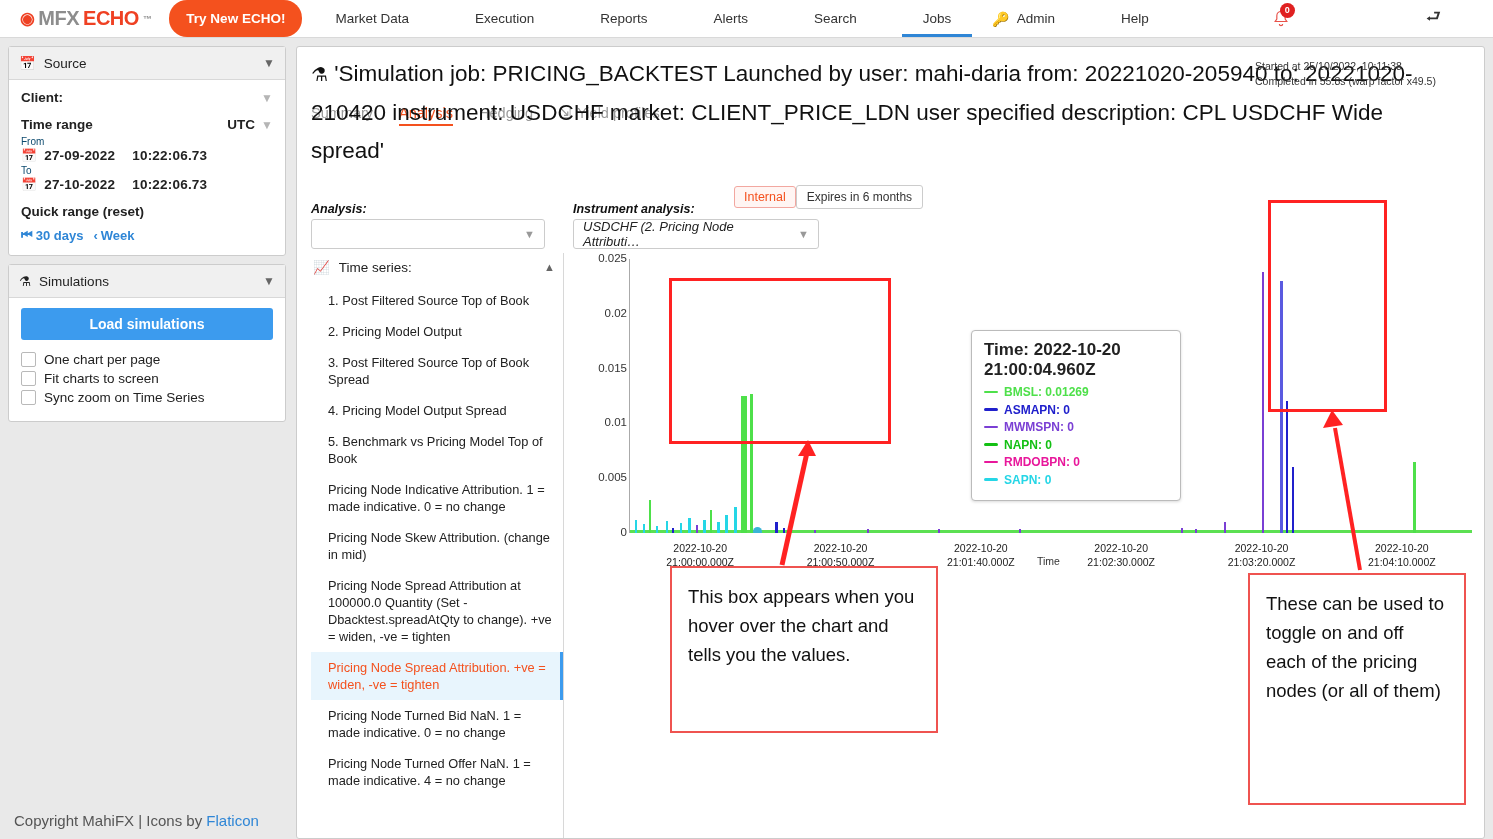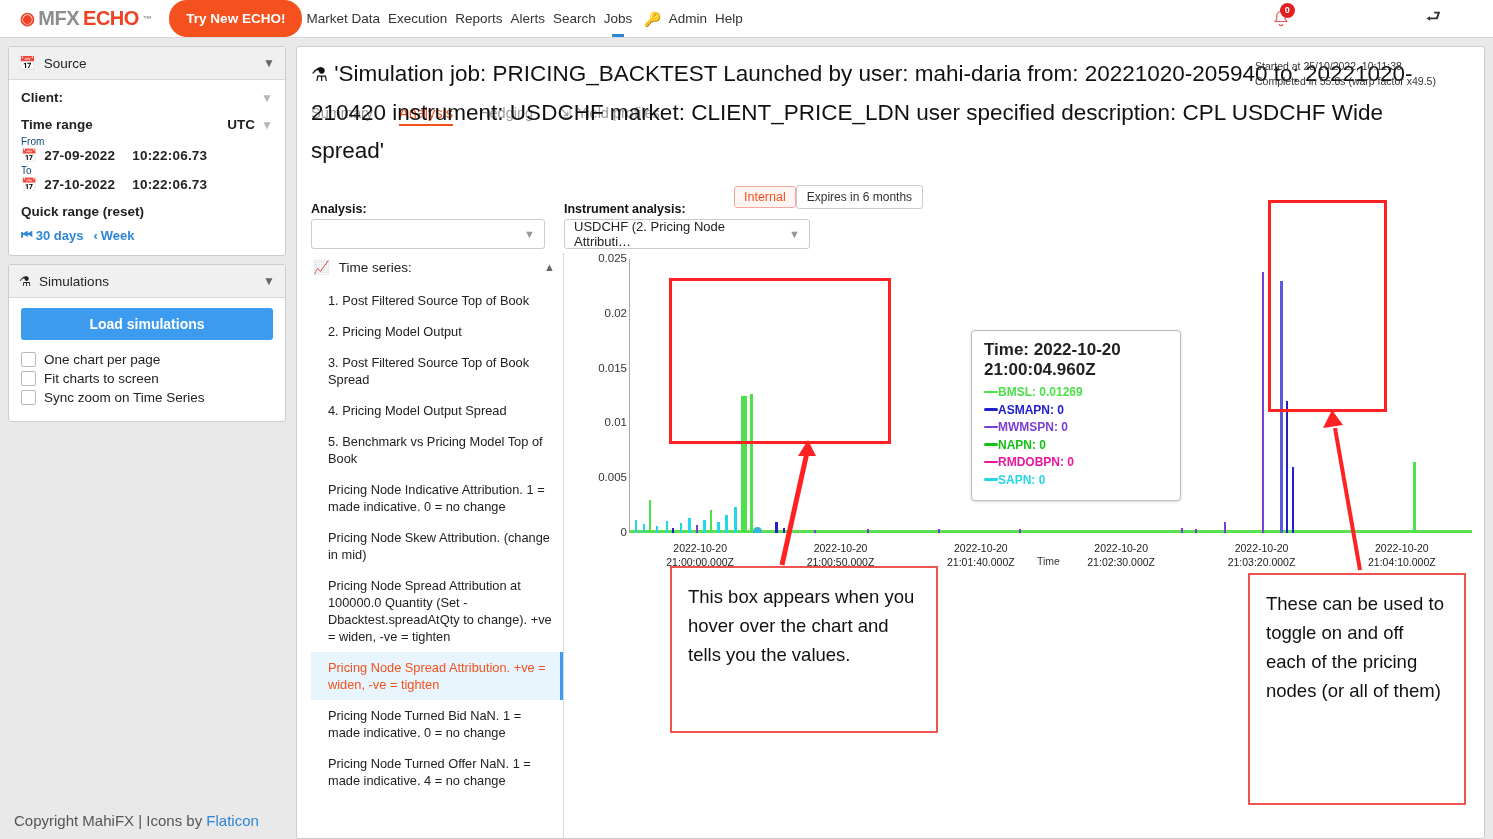--- a/index.html
+++ b/index.html
@@ -25,21 +25,21 @@
   .brand .logo-mark { color:#ef4123; font-size:17px; line-height:1; }
   .brand .mfx { color:#8d8d8d; }
   .brand .echo { color:#ef4123; }
   .brand .tm { font-size:9px; vertical-align:super; color:#8d8d8d; font-weight:bold;}
   .try-new {
     background:#f4511e; color:#fff; font-weight:bold; font-size:13.5px;
     display:flex; align-items:center; padding:0 17px; cursor:pointer; white-space:nowrap;border-radius:18px;
   }
   .navitems { display:flex; align-items:stretch; }
   .navitem {
-    display:flex; align-items:center; padding:0 4px; color:#333; font-size:13.5px;
+    display:flex; align-items:center; padding:0 33px; color:#333; font-size:13.5px;
     cursor:pointer; position:relative; white-space:nowrap;
   }
   .navitem.active::after{
     content:""; position:absolute; left:12px; right:12px; bottom:0; height:3px; background:#2f86d6;
   }
   .navitem.with-icon { padding-left:8px; gap:7px;}
   .key-icon { color:#ef4123; font-size:14px; }
   .nav-right { margin-left:auto; display:flex; align-items:center; gap:10px; padding-right:22px;}
   .bell-wrap { position:relative; width:30px; height:30px; display:flex; align-items:center; justify-content:center; cursor:pointer;}
   .bell-badge{
@@ -116,21 +116,21 @@
     position:absolute; left:437px; top:138px; display:flex; align-items:center; z-index:7;
   }
   .badge-internal{
     border:1px solid #f2a7a0; color:#f4511e; background:#fff5f3; border-radius:3px;
     font-size:12.5px; padding:3px 9px;
   }
   .badge-expires{
     border:1px solid #ccc; color:#333; background:#fff; border-radius:3px;
     font-size:12px; padding:4px 10px;
   }
-  .selectors{ position:absolute; left:14px; top:155px; display:flex; gap:19px; z-index:2;}
+  .selectors{ position:absolute; left:14px; top:155px; display:flex; gap:28px; z-index:2;font-style:italic;}
   .selgroup{ display:flex; flex-direction:column; }
   .sellabel{ font-size:12.5px; font-weight:bold; color:#111; margin-bottom:3px;}
   .sel{
     border:1px solid #ccc; border-radius:3px; background:#fff; height:30px;
     display:flex; align-items:center; padding:0 9px; font-size:13px; cursor:pointer;
   }
   .sel .cv{ margin-left:auto; color:#999; font-size:11px; padding-left:8px;}
   .sel.w1{ width:234px; }
   .sel.w2{ width:246px; }
 
@@ -168,21 +168,21 @@
   }
   .xaxis-title{ position:absolute; font-size:10.5px; color:#333; top:20px; left:50%; margin-left:-14px;}
 
   
   .tooltip{
     position:absolute; left:674px; top:283px; width:210px;
     background:#fff; border:1px solid #bbb; border-radius:4px; padding:9px 12px 10px;
     z-index:9; box-shadow:0 1px 3px rgba(0,0,0,.15);
   }
   .tt-time{ font-size:17px; font-weight:bold; color:#222; margin-bottom:5px; }
-  .tt-row{ display:flex; align-items:center; font-size:12px; font-weight:bold; margin:3.5px 0;}
+  .tt-row{ display:flex; align-items:center; gap:6px; font-size:12px; font-weight:bold; margin:3.5px 0;}
   .tt-dash{ width:14px; height:2.5px; border-radius:2px; flex:0 0 auto; }
 
   
   .redbox{ position:absolute; border:3px solid #f22; z-index:20; pointer-events:none; }
   .notebox{
     position:absolute; background:#fff; border:2px solid #ef5350; z-index:21;
     font-size:18.5px; line-height:29px; color:#111; padding:14px 16px;
     font-family:"Liberation Sans", sans-serif;
   }
   .arrow-svg{ position:absolute; z-index:20; pointer-events:none; }

